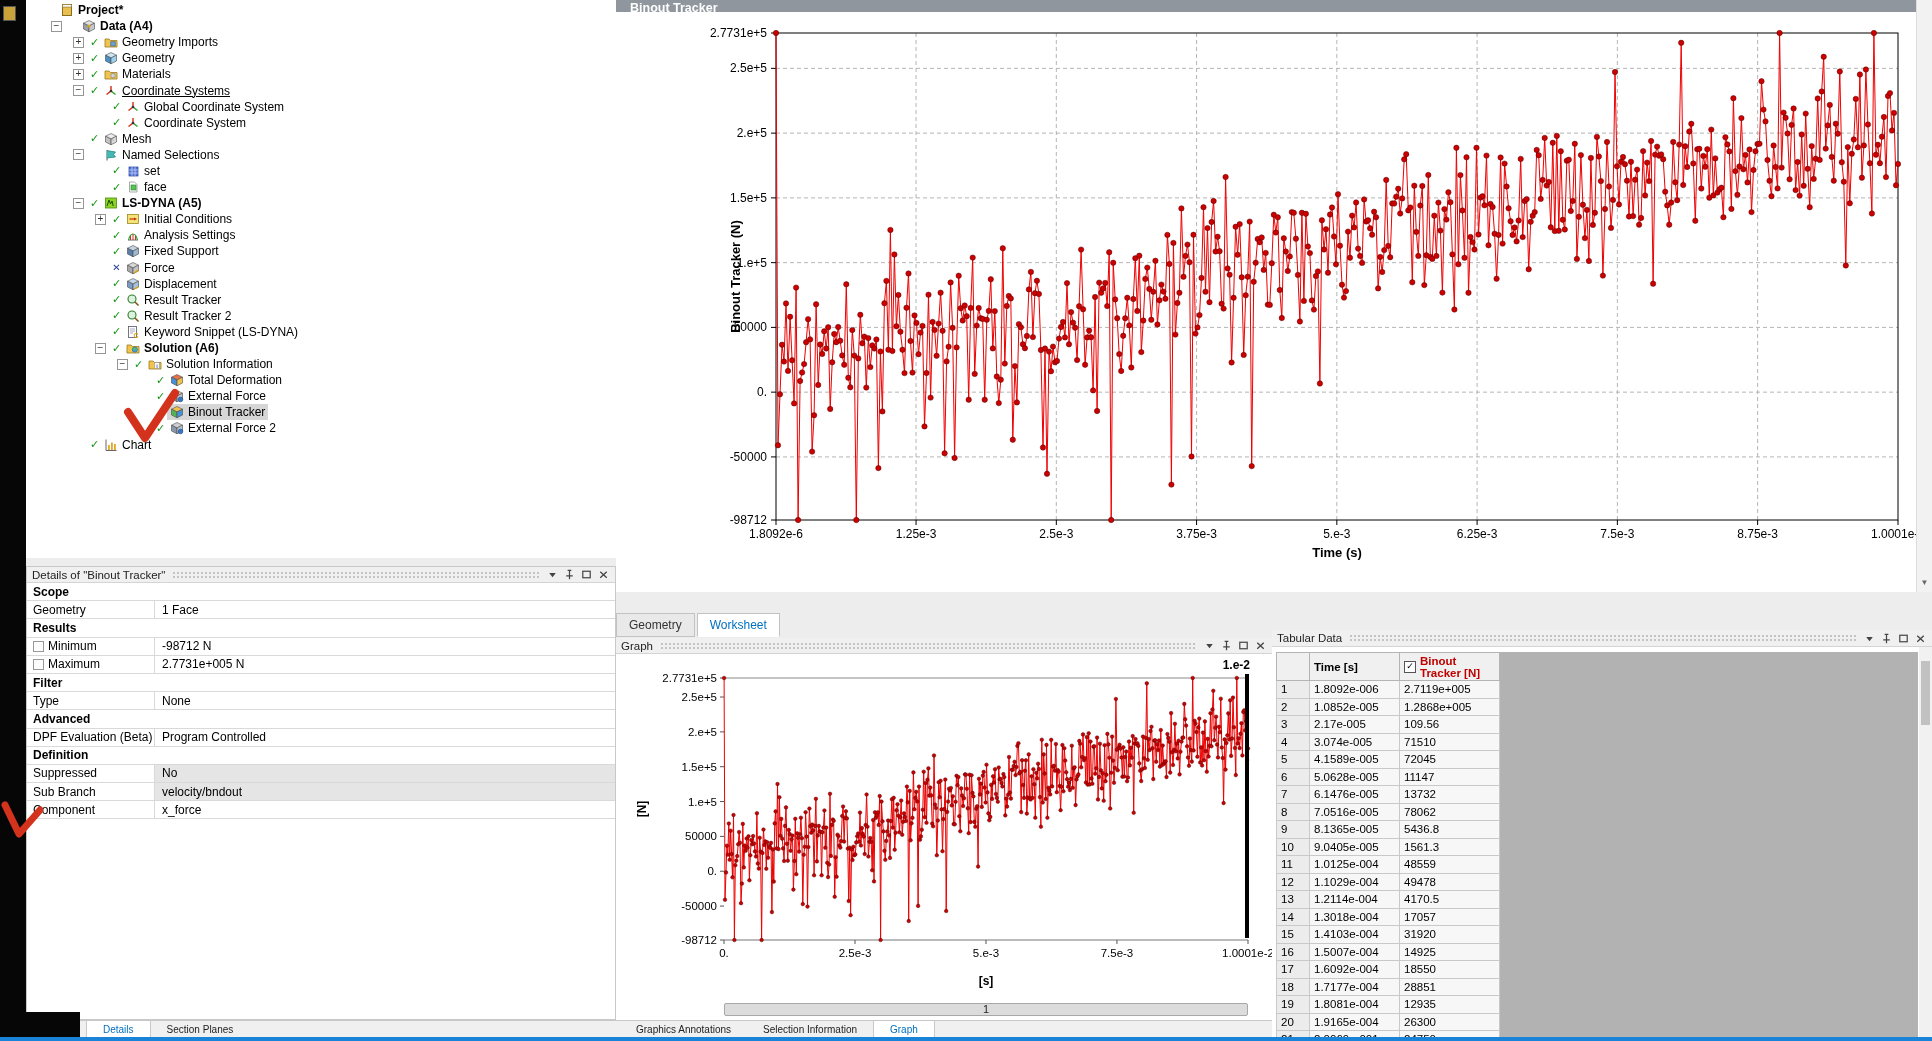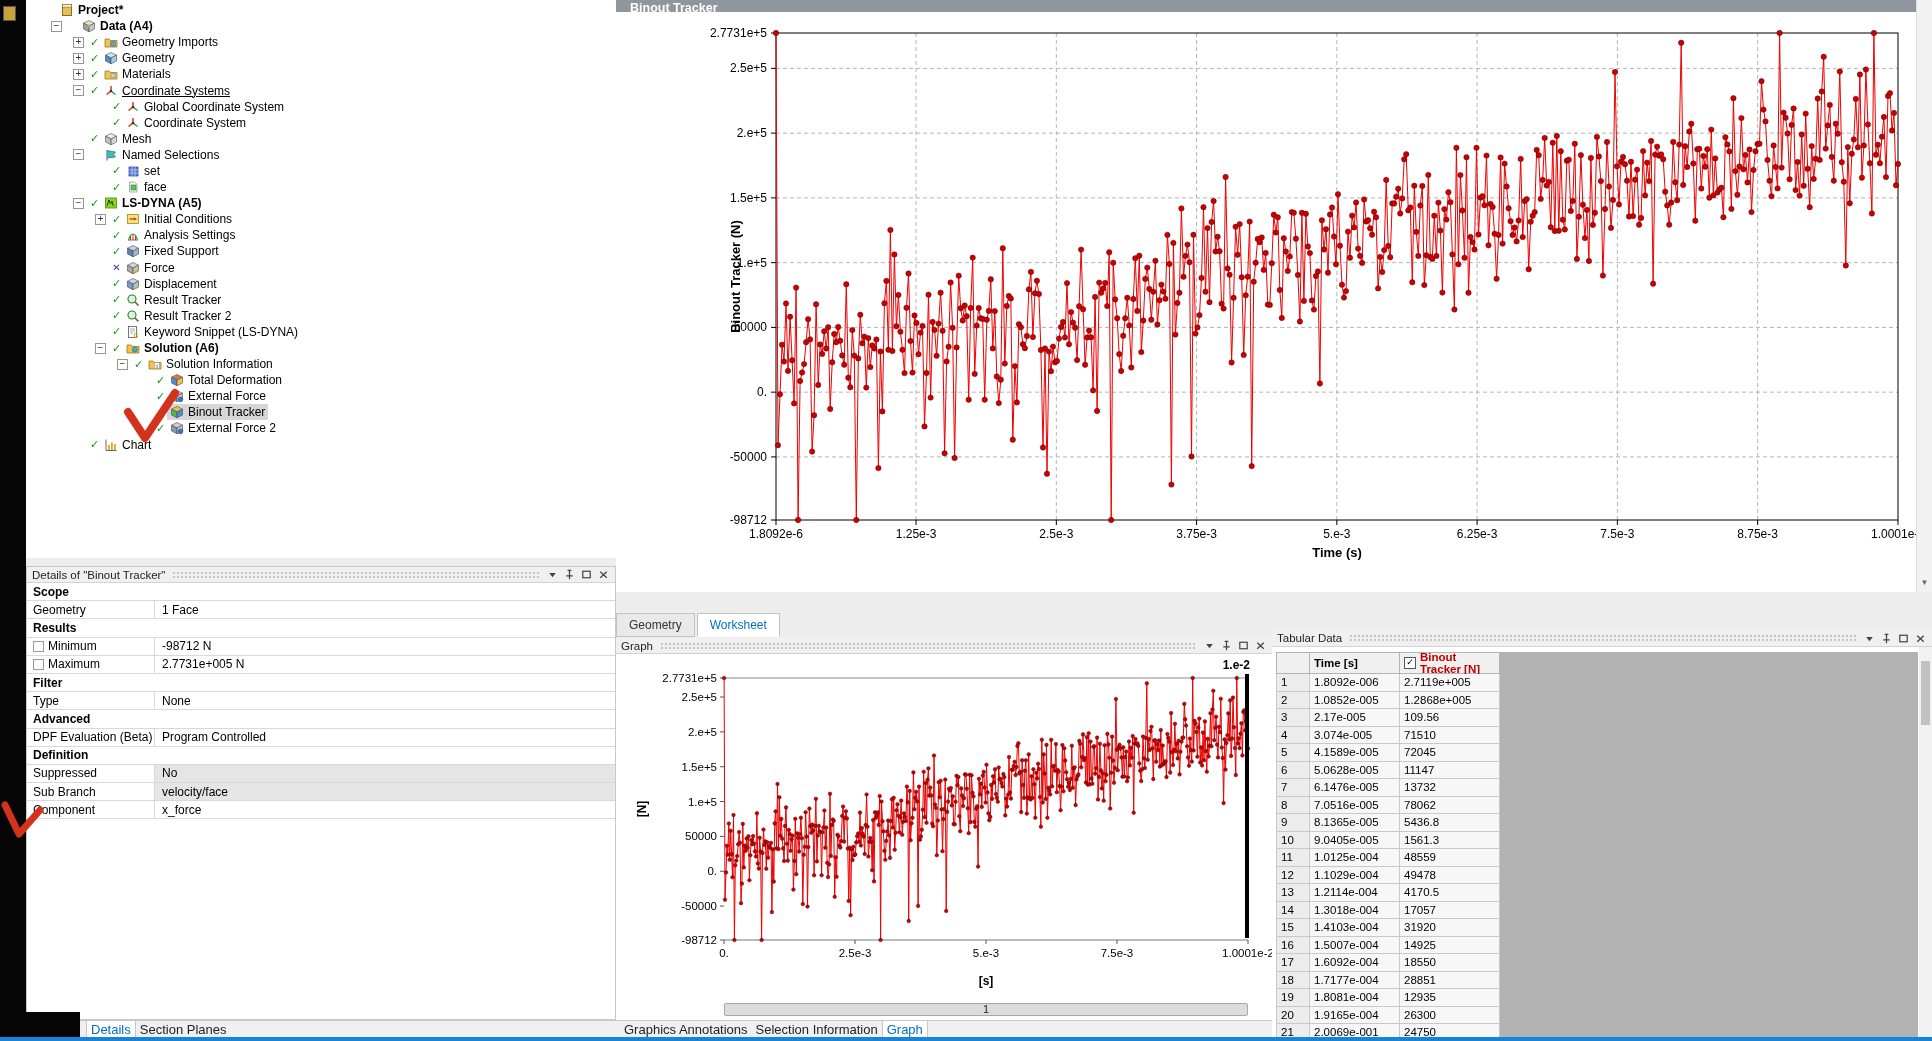--- a/index.html
+++ b/index.html
@@ -58,28 +58,28 @@
   
   #graph-hdr{left:616px;top:638px;width:656px}
   #graph-bg{left:616px;top:654px;width:656px;height:366px;background:#fff}
   #chart-small-svg{left:616px;top:654px;width:656px;height:350px}
   #time-slider{left:724px;top:1003px;width:524px;height:13px;background:#dcdcdc;border:1px solid #a8a8a8;border-radius:2px;font-size:11px;text-align:center;line-height:11px;box-sizing:border-box;color:#222}
 
   
   .tabbar{background:#f0f0f0;border-top:1px solid #c8c8c8;display:flex;align-items:stretch;box-sizing:border-box}
   #middle-tabbar{left:616px;top:1020px;width:656px;height:17px;padding-left:4px}
   #left-tabbar{left:0;top:1020px;width:616px;height:17px;padding-left:86px}
-  .btab{padding:0 4px;font-size:13px;color:#222;display:flex;align-items:center}
+  .btab{padding:0 16px;font-size:10px;color:#222;display:flex;align-items:center}
   .btab.active{background:#fff;color:#0070c0;border-left:1px solid #c8c8c8;border-right:1px solid #c8c8c8}
 
   
   #tabular-hdr{left:1272px;top:630px;width:660px;height:17px}
   #tabular-body{left:1272px;top:647px;width:660px;height:390px;background:#fff}
   #tabular-table{position:absolute;left:4px;top:5px}
-  .trh{display:flex;height:22px}
+  .trh{display:flex;height:29px}
   .thc{background:#f0f0f0;border:1px solid #b4b4b4;border-left:none;font-size:11.5px;font-weight:bold;display:flex;align-items:center;padding-left:4px;box-sizing:border-box}
   .thc.c0{border-left:1px solid #b4b4b4}
   .c0{width:34px}.c1{width:90px}.c2{width:100px}
   .thc-red{color:#c00000;font-weight:bold;margin-left:4px}
   .tcheck{width:10px;height:10px;border:1px solid #555;background:#fff;font-size:9px;line-height:9px;text-align:center;flex:none;font-weight:bold}
   .tdr{display:flex;height:17.5px}
   .tdc{border-right:1px solid #c9c9c9;border-bottom:1px solid #c9c9c9;font-size:11.5px;display:flex;align-items:center;padding-left:4px;box-sizing:border-box;background:#f7f7f7}
   .tdc.c0{background:#ececec;border-left:1px solid #c9c9c9}
   #tabular-empty{position:absolute;left:228px;top:5px;right:14px;bottom:0;background:#b2b2b2}
   #tabular-scrollbar{left:1919px;top:647px;width:13px;height:390px;background:#f1f1f1}
@@ -1220,21 +1220,21 @@
         <div class="drow">
           <div class="dlabel">
             <span>Suppressed</span>
           </div>
           <div class="dvalue shaded">No</div>
         </div>
         <div class="drow">
           <div class="dlabel">
             <span>Sub Branch</span>
           </div>
-          <div class="dvalue shaded">velocity/face</div>
+          <div class="dvalue shaded">velocity/bndout</div>
         </div>
         <div class="drow">
           <div class="dlabel">
             <span>Component</span>
           </div>
           <div class="dvalue">x_force</div>
         </div>
       </div>
   </div>
   <svg id="details-annotation" class="abs" viewBox="0 0 42 42">

